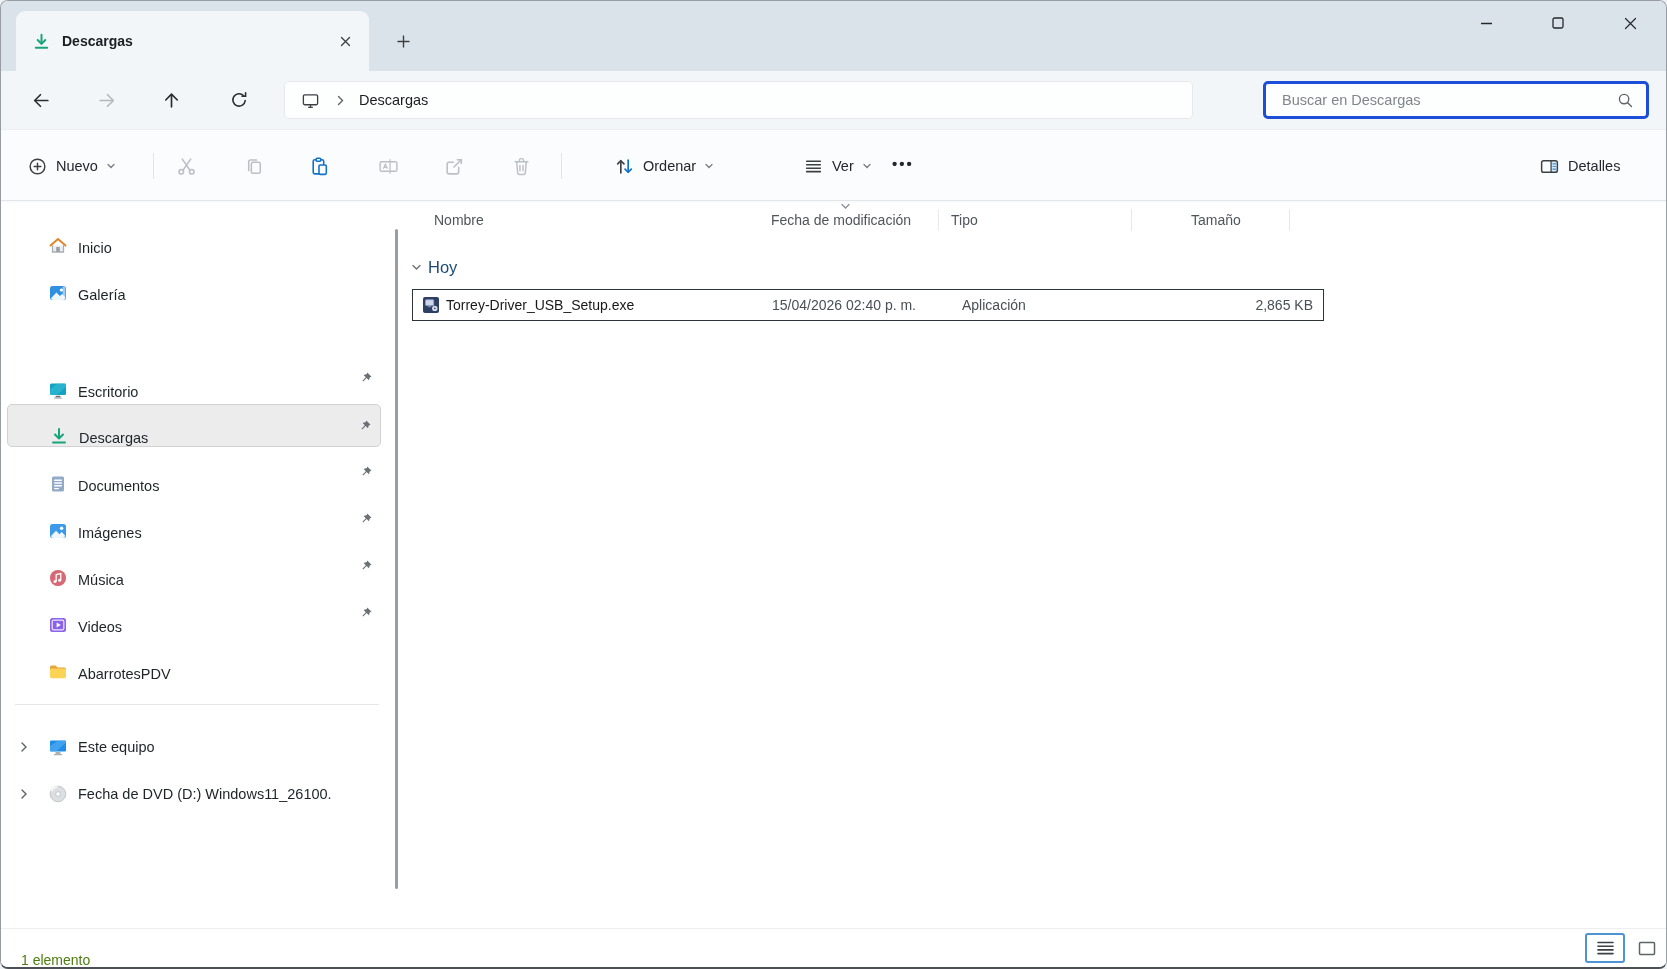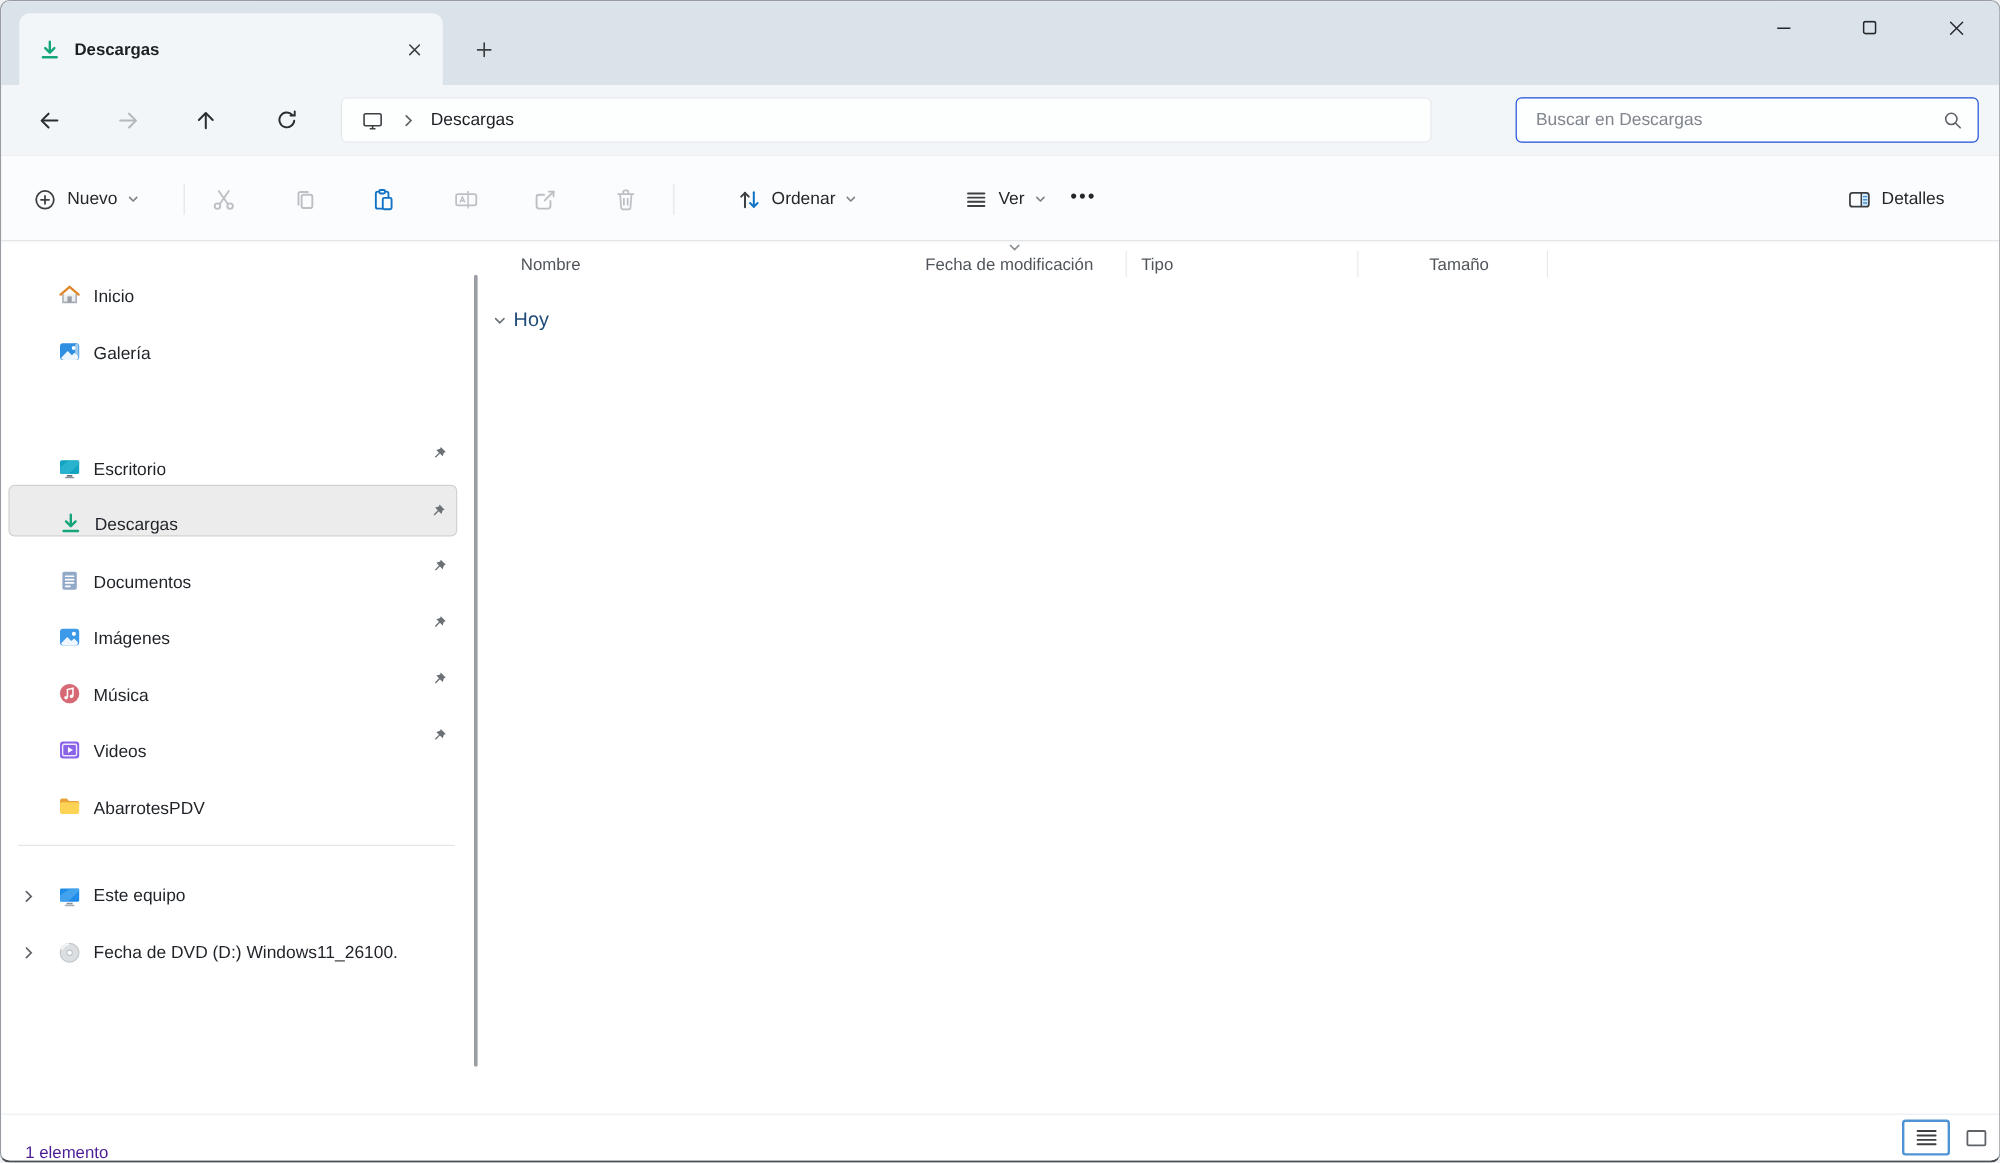--- a/index.html
+++ b/index.html
@@ -31,21 +31,21 @@
     border-radius:5px; display:flex; align-items:center; justify-content:center; cursor:pointer;}
   .addressbar{
     position:absolute; left:283px; top:10px; width:909px; height:38px;
     background:#fdfefe; border:1px solid #e6e9ec; border-radius:5px;
     display:flex; align-items:center; padding-left:16px;
   }
   .crumb-chev{ margin:0 14px 0 16px; }
   .crumb{ font-size:14.5px; color:#1b1f23; }
   .searchbox{
     position:absolute; left:1262px; top:10px; width:386px; height:38px;
-    background:#fdfefe; border:1px solid #1d4ed8; border-radius:5px;
+    background:#fdfefe; border:3px solid #1d4ed8; border-radius:5px;
     display:flex; align-items:center; padding:0 12px 0 16px;gap:33px;
   }
   .search-input{ flex:1; border:none; outline:none; background:transparent;
     font-family:"Liberation Sans",sans-serif; font-size:14.5px; color:#1b1f23; }
   .search-input::placeholder{ color:#80868d; opacity:1; }
   
   .toolbar{ height:72px; background:#fbfcfd; border-top:1px solid #edeff2;
     border-bottom:1px solid #e3e6e9; box-shadow:0 1px 2px rgba(0,0,0,.04);
     position:relative; flex:none; z-index:2; }
   .tbtn{ position:absolute; top:16px; height:40px; border:none; background:transparent;
@@ -89,21 +89,21 @@
   }
   .file-row .cell{ position:absolute; top:0; line-height:30px; font-size:14px; }
   .fr-icon{ position:absolute; left:9px; top:6px; }
   .fr-name{ left:33px; color:#191919; }
   .fr-date{ left:359px; color:#4a4f55; }
   .fr-type{ left:549px; color:#4a4f55; }
   .fr-size{ right:10px; color:#4a4f55; }
   
   .statusbar{ height:39px; flex:none; background:#fff; border-top:1px solid #eceef0;
     display:flex; align-items:center; position:relative; }
-  .status-count{ margin-left:20px; font-size:14px; color:#4c1d95;margin-top:24px; }
+  .status-count{ margin-left:20px; font-size:14px; color:#4d7c0f;margin-top:24px; }
   .viewtoggle{ position:absolute; top:4px; height:30px; border:none; background:#fff;
     display:flex; align-items:center; justify-content:center; border-radius:3px; cursor:pointer; }
   .vt-list{ left:1584px; width:40px; border:2px solid #4e94d4; }
   .vt-icons{ left:1630px; width:32px; }
   svg{ display:block; }
 </style>
 </head>
 <body>
 
 <div class="window">
@@ -523,20 +523,36 @@
 
       <div class="group-row">
         <span>
             <svg width="11" height="11" viewBox="0 0 11 11" fill="none" stroke="#6b7076" stroke-width="1.3" stroke-linecap="round">
               <path d="m2 3.5 3.5 3.5L9 3.5"></path>
             </svg>
           </span>
         <span class="group-label">Hoy</span>
       </div>
 
+      <div class="file-row">
+        <span class="fr-icon">
+            <svg width="18" height="18" viewBox="0 0 18 18">
+              <rect x="1" y="1" width="16" height="16" rx="2" fill="#2e3f66"></rect>
+              <rect x="3.5" y="3.8" width="8.2" height="5.8" rx=".8" fill="#cfd8ea"></rect>
+              <rect x="3.5" y="3.8" width="8.2" height="5.8" rx=".8" fill="none" stroke="#8fa0c0" stroke-width=".8"></rect>
+              <rect x="6" y="10.2" width="3.2" height="1" fill="#8fa0c0"></rect>
+              <circle cx="12.8" cy="12.4" r="2.7" fill="#d8dee8"></circle>
+              <circle cx="12.8" cy="12.4" r=".8" fill="#2e3f66"></circle>
+            </svg>
+          </span>
+        <span class="cell fr-name">Torrey-Driver_USB_Setup.exe</span>
+        <span class="cell fr-date">15/04/2026 02:40 p. m.</span>
+        <span class="cell fr-type">Aplicación</span>
+        <span class="cell fr-size">2,865 KB</span>
+      </div>
     </main>
   </div>
 
   <div class="statusbar">
     <span class="status-count">1 elemento</span>
     <button class="viewtoggle vt-list">
       <span>
           <svg width="19" height="16" viewBox="0 0 19 16" stroke="#3c4043" stroke-width="1.6" stroke-linecap="round">
             <path d="M2 2.5h15M2 6.2h15M2 9.9h15M2 13.6h15"></path>
           </svg>

